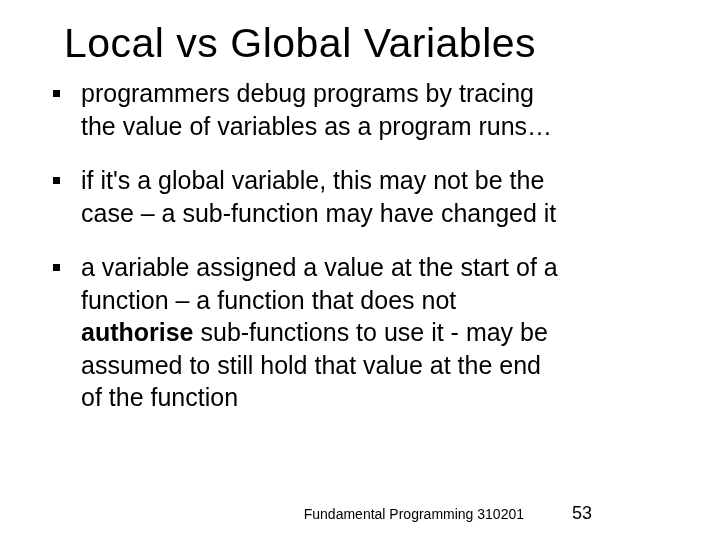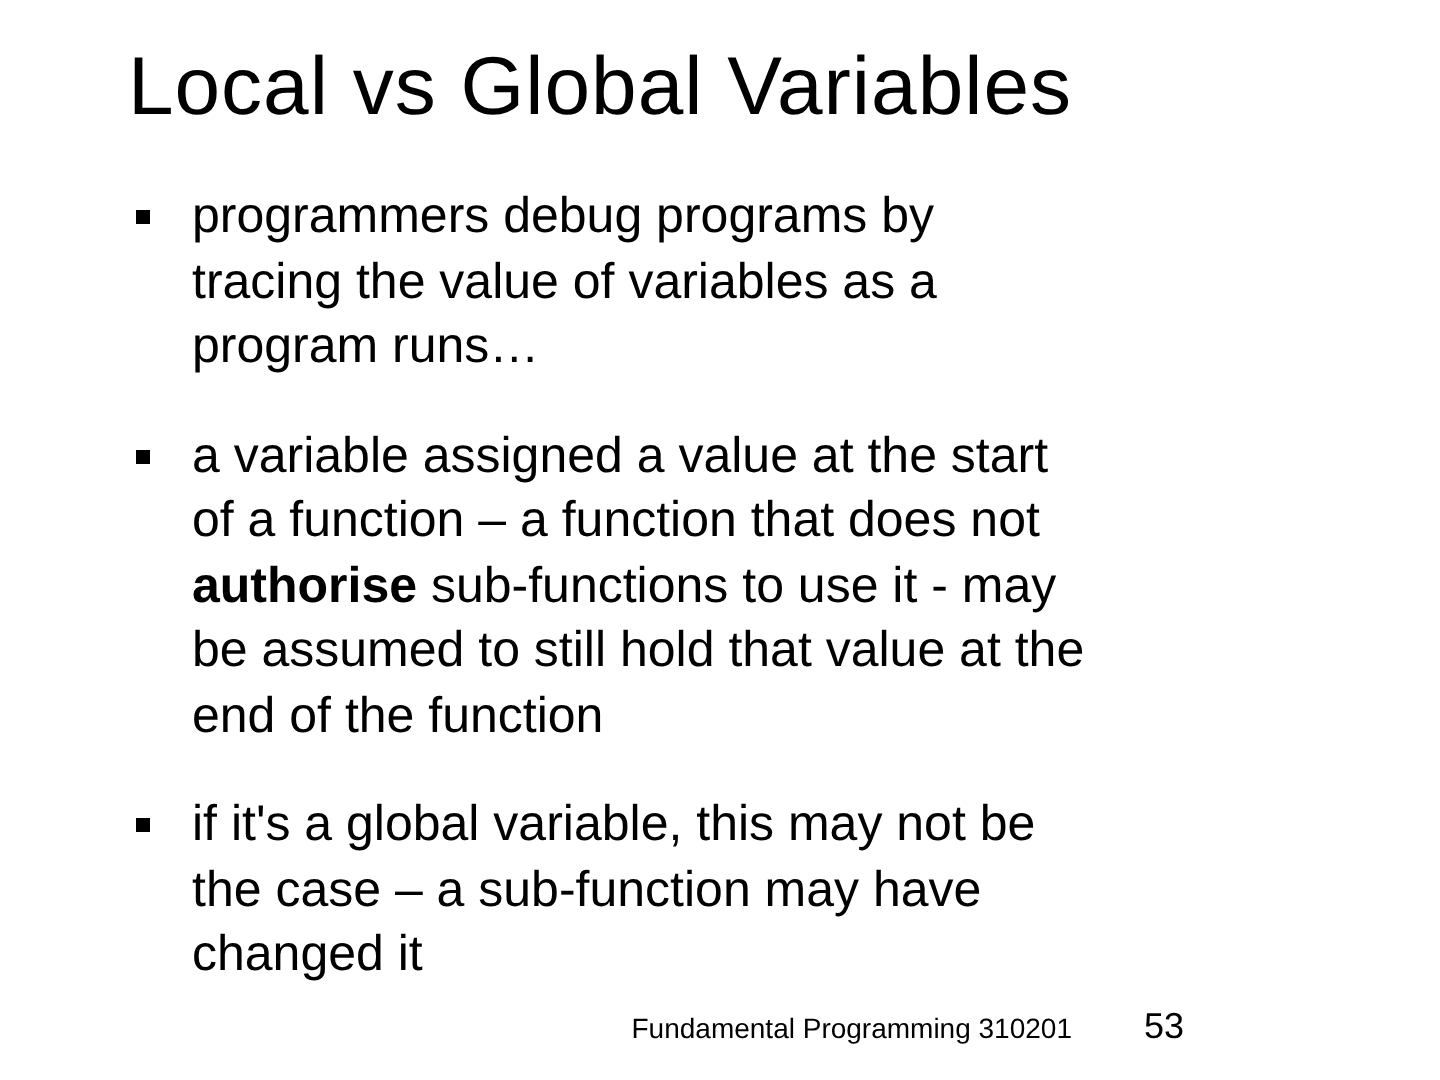--- a/index.html
+++ b/index.html
@@ -24,21 +24,21 @@
     font-weight: normal;
     margin: 0;
     padding: 20px 10px 10px 10px;
     letter-spacing: 0.5px;
   }
   .content {
     padding: 0 40px 0 45px;
   }
   ul {
     list-style: none;
-    margin: 15px;
+    margin: 0;
     padding: 0;
   }
   li {
     position: relative;
     font-size: 25px;
     line-height: 1.3;
     padding-left: 36px;
     margin-bottom: 22px;
   }
   li::before {
@@ -46,21 +46,21 @@
     position: absolute;
     left: 8px;
     top: 13px;
     width: 7px;
     height: 7px;
     background: #000;
   }
   .footer {
     position: absolute;
     bottom: 18px;
-    right: 64px;
+    right: 76px;
     font-size: 14px;
   }
   .pagenum {
     position: absolute;
     bottom: 16px;
     right: 8px;
     font-size: 18px;
   }
   em.bold {
     font-style: normal;
@@ -72,23 +72,23 @@
 
 <div class="slide">
   <h1 class="title">Local vs Global Variables</h1>
 
   <div class="content">
     <ul>
       <li>
         <span>programmers debug programs by tracing the value of variables as a program runs…</span><em class="bold"></em><span></span>
       </li>
       <li>
-        <span>a variable assigned a value at the start of a function – a function that does not </span><em class="bold">authorise</em><span> sub-functions to use it - may be assumed to still hold that value at the end of the function</span>
+        <span>if it's a global variable, this may not be the case – a sub-function may have changed it</span><em class="bold"></em><span></span>
       </li>
       <li>
-        <span>if it's a global variable, this may not be the case – a sub-function may have changed it</span><em class="bold"></em><span></span>
+        <span>a variable assigned a value at the start of a function – a function that does not </span><em class="bold">authorise</em><span> sub-functions to use it - may be assumed to still hold that value at the end of the function</span>
       </li>
     </ul>
   </div>
 
   <div class="footer">Fundamental Programming 310201</div>
   <div class="pagenum">53</div>
 </div>
 
 </body></html>

